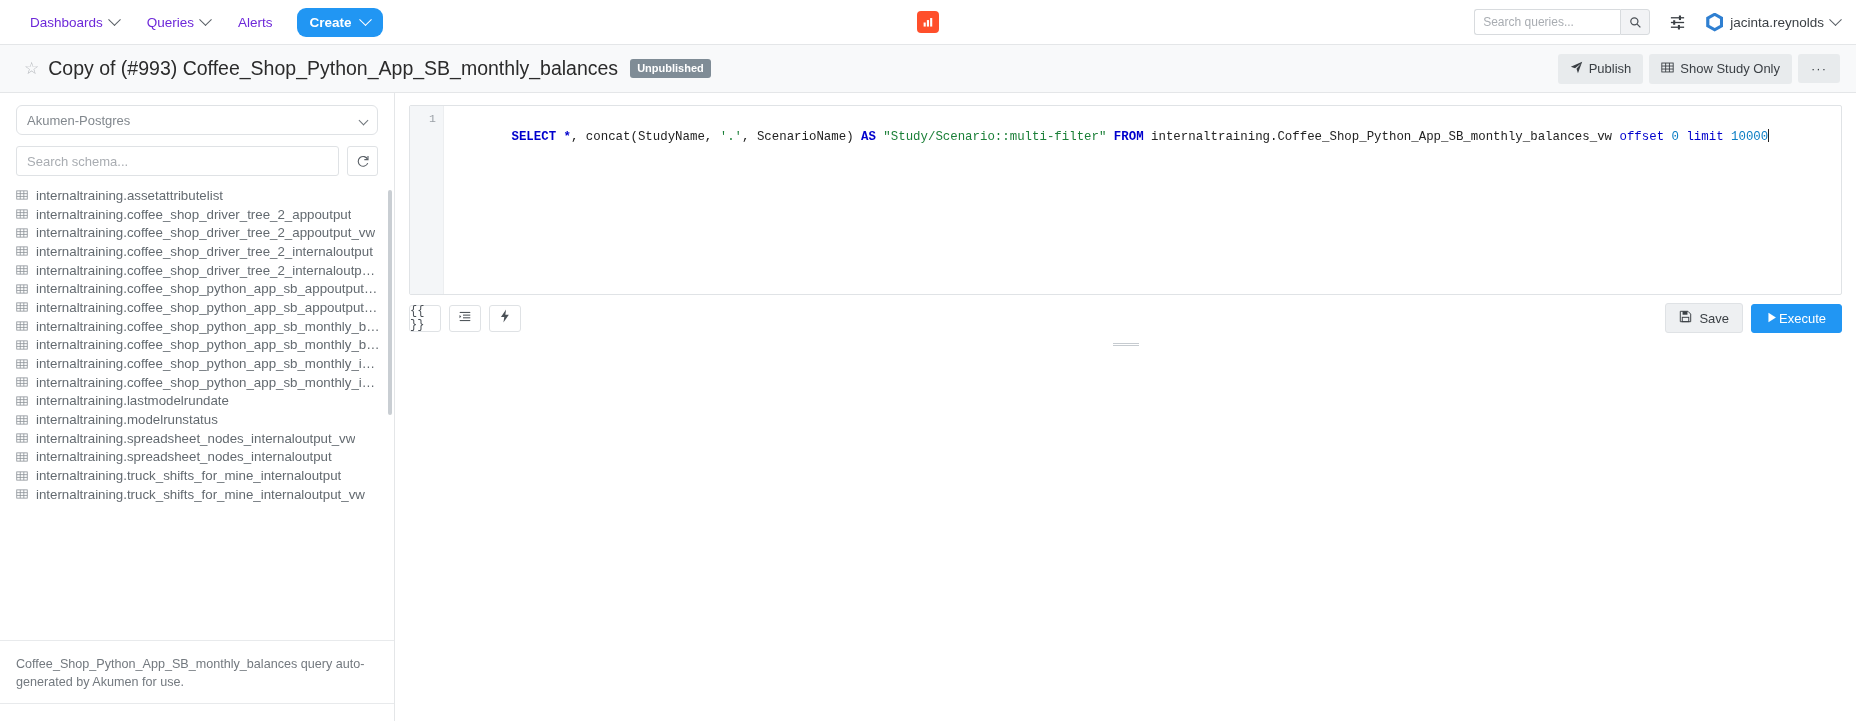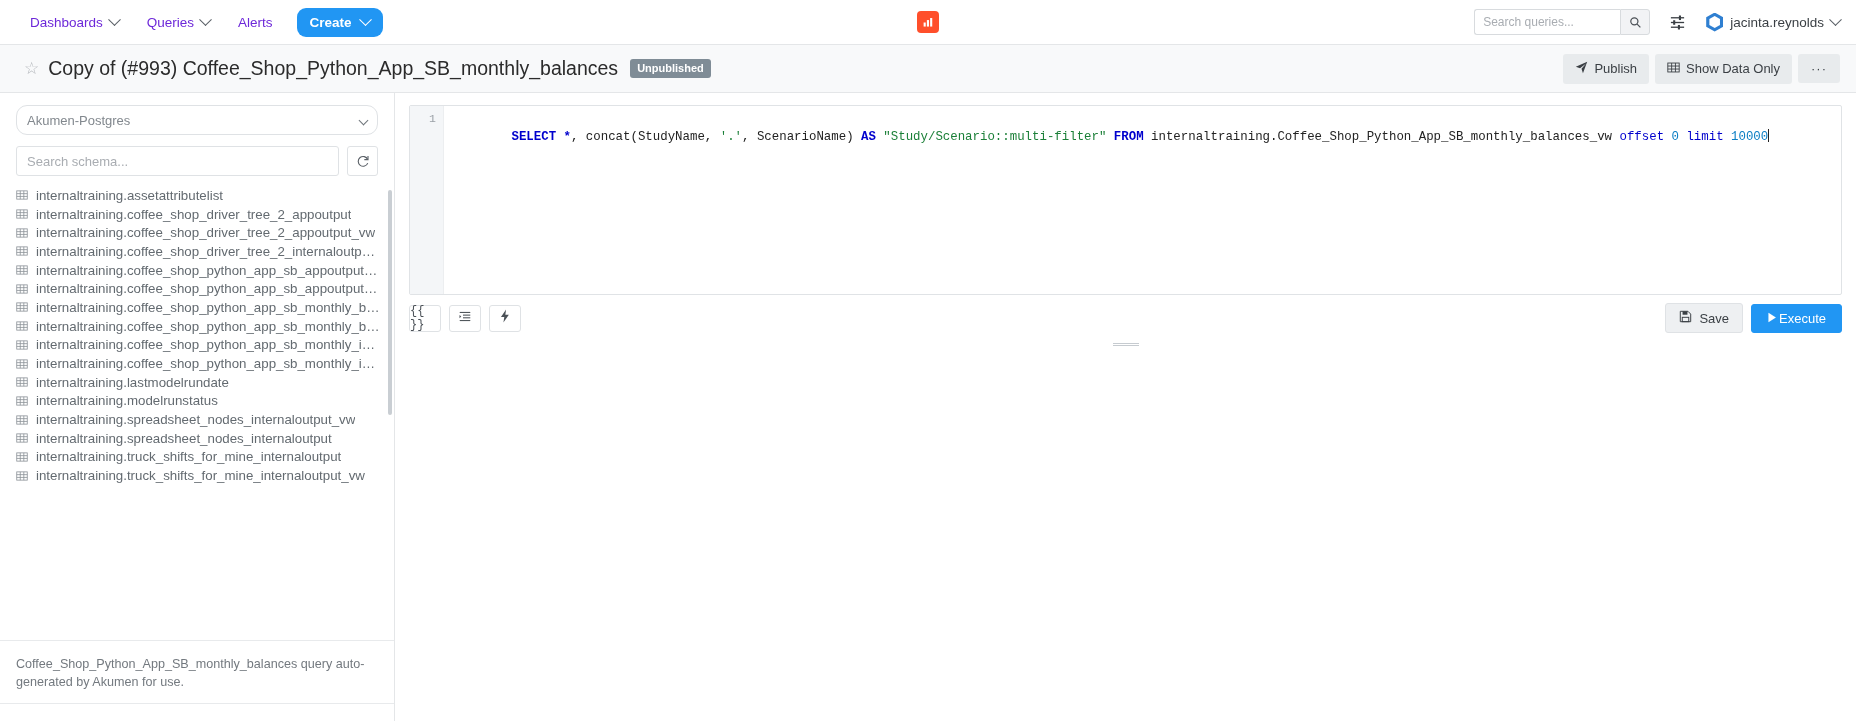--- a/index.html
+++ b/index.html
@@ -126,21 +126,21 @@
   .sidebar {
     width: 395px; flex: 0 0 395px;
     border-right: 1px solid #e4e6e8;
     display: flex; flex-direction: column;
     background: #fff;
     position: relative;
   }
   .ds-select-wrap { padding: 12px 16px 0 16px; }
   .ds-select {
     position: relative;
-    height: 30px; border: 1px solid #dfe2e5; border-radius: 11px;
+    height: 30px; border: 1px solid #dfe2e5; border-radius: 6px;
     display: flex; align-items: center; padding: 0 26px 0 10px;
     font-size: 13px; color: #82888e; cursor: pointer; background: #fff;
   }
   .ds-select .caret-sm {
     position: absolute; right: 10px; top: 11px;
     width: 7px; height: 7px;
     border-right: 1.4px solid #6f757b; border-bottom: 1.4px solid #6f757b;
     transform: rotate(45deg);
   }
   .schema-search-row {
@@ -318,21 +318,21 @@
     <button class="tb-btn">
       <span>
         <svg width="13" height="13" viewBox="0 0 16 16" aria-hidden="true">
           <rect x="1" y="2.5" width="14" height="11" fill="none" stroke="currentColor" stroke-width="1.1"></rect>
           <line x1="1" y1="6.2" x2="15" y2="6.2" stroke="currentColor" stroke-width="1.1"></line>
           <line x1="1" y1="9.9" x2="15" y2="9.9" stroke="currentColor" stroke-width="1.1"></line>
           <line x1="5.7" y1="2.5" x2="5.7" y2="13.5" stroke="currentColor" stroke-width="1.1"></line>
           <line x1="10.4" y1="2.5" x2="10.4" y2="13.5" stroke="currentColor" stroke-width="1.1"></line>
         </svg>
       </span>
-      <span>Show Data Only</span>
+      <span>Show Study Only</span>
     </button>
     <button class="tb-btn ellipsis">
       <span>···</span>
     </button>
   </div>
 </div>
 
 <div class="body">
 
   <div class="sidebar">
@@ -384,20 +384,32 @@
         <span class="tbl-icon">
           <svg width="12" height="12" viewBox="0 0 16 16">
               <rect x="1" y="2.5" width="14" height="11" fill="none" stroke="currentColor" stroke-width="1.1"></rect>
               <line x1="1" y1="6.2" x2="15" y2="6.2" stroke="currentColor" stroke-width="1.1"></line>
               <line x1="1" y1="9.9" x2="15" y2="9.9" stroke="currentColor" stroke-width="1.1"></line>
               <line x1="5.7" y1="2.5" x2="5.7" y2="13.5" stroke="currentColor" stroke-width="1.1"></line>
               <line x1="10.4" y1="2.5" x2="10.4" y2="13.5" stroke="currentColor" stroke-width="1.1"></line>
             </svg>
         </span>
         <span class="label">internaltraining.coffee_shop_driver_tree_2_appoutput_vw</span>
+      </div>
+      <div class="schema-item">
+        <span class="tbl-icon">
+          <svg width="12" height="12" viewBox="0 0 16 16">
+              <rect x="1" y="2.5" width="14" height="11" fill="none" stroke="currentColor" stroke-width="1.1"></rect>
+              <line x1="1" y1="6.2" x2="15" y2="6.2" stroke="currentColor" stroke-width="1.1"></line>
+              <line x1="1" y1="9.9" x2="15" y2="9.9" stroke="currentColor" stroke-width="1.1"></line>
+              <line x1="5.7" y1="2.5" x2="5.7" y2="13.5" stroke="currentColor" stroke-width="1.1"></line>
+              <line x1="10.4" y1="2.5" x2="10.4" y2="13.5" stroke="currentColor" stroke-width="1.1"></line>
+            </svg>
+        </span>
+        <span class="label">internaltraining.coffee_shop_driver_tree_2_internaloutput</span>
       </div>
       <div class="schema-item">
         <span class="tbl-icon">
           <svg width="12" height="12" viewBox="0 0 16 16">
               <rect x="1" y="2.5" width="14" height="11" fill="none" stroke="currentColor" stroke-width="1.1"></rect>
               <line x1="1" y1="6.2" x2="15" y2="6.2" stroke="currentColor" stroke-width="1.1"></line>
               <line x1="1" y1="9.9" x2="15" y2="9.9" stroke="currentColor" stroke-width="1.1"></line>
               <line x1="5.7" y1="2.5" x2="5.7" y2="13.5" stroke="currentColor" stroke-width="1.1"></line>
               <line x1="10.4" y1="2.5" x2="10.4" y2="13.5" stroke="currentColor" stroke-width="1.1"></line>
             </svg>

